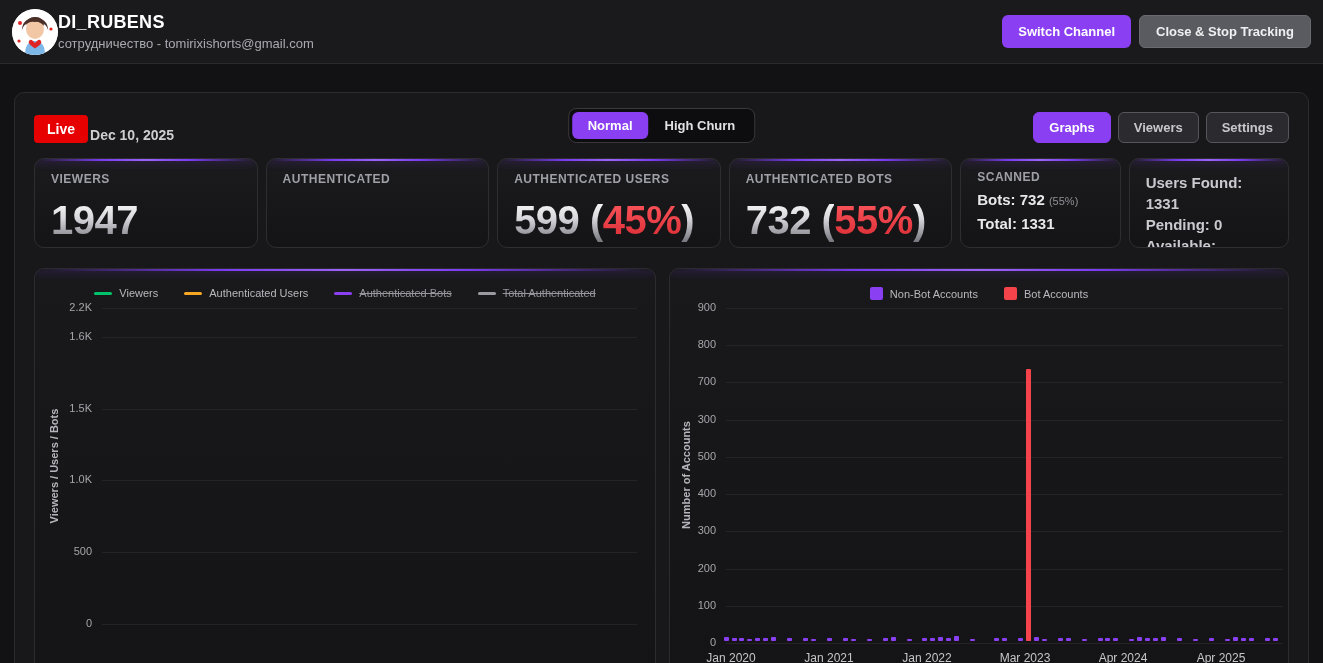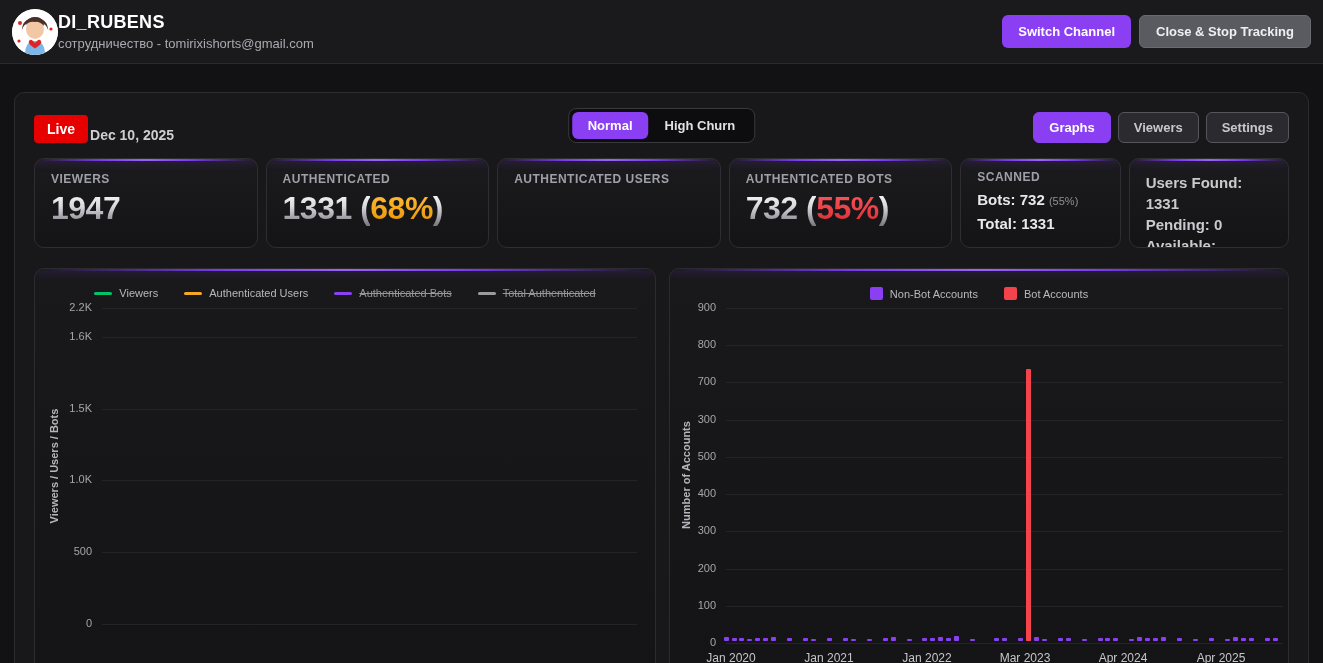--- a/index.html
+++ b/index.html
@@ -51,21 +51,21 @@
   .stats-row { display:flex; gap:8px; margin-bottom:20px; }
   .card { position:relative; background:linear-gradient(180deg,#1b1b1e 0%,#141416 100%);
           border:1px solid #2e2e32; border-radius:10px; height:90px; padding:13px 16px;
           overflow:hidden; }
   .card.wide { flex:1.5; }
   .card.narrow { flex:1; padding:11px 16px; }
   .glow { position:absolute; top:0; left:0; right:0; height:2px;
           background:linear-gradient(90deg, rgba(122,59,240,0) 0%, #7a3bf0 30%, #9a63f7 50%, #7a3bf0 70%, rgba(122,59,240,0) 100%);
           box-shadow:0 0 8px rgba(138,63,242,.55); }
   .card-label { font-size:12px; font-weight:bold; letter-spacing:.5px; color:#9fa0a7; }
-  .card-value { font-size:32px; font-weight:bold; margin-top:4px; letter-spacing:-.5px; white-space:nowrap; }
+  .card-value { font-size:40px; font-weight:bold; margin-top:12px; letter-spacing:-.5px; white-space:nowrap; }
   .v-silver { background:linear-gradient(180deg,#ffffff 0%,#d9d9de 45%,#76767e 100%);
               -webkit-background-clip:text; background-clip:text; color:transparent; }
   .v-orange { background:linear-gradient(180deg,#ffc23d 0%,#e89100 100%);
               -webkit-background-clip:text; background-clip:text; color:transparent; }
   .v-red { background:linear-gradient(180deg,#ff595f 0%,#d92b33 100%);
            -webkit-background-clip:text; background-clip:text; color:transparent; }
   .scan-line { font-size:15px; font-weight:bold; color:#e8e8ec; margin-top:7px; }
   .scan-pct { font-size:11px; font-weight:normal; color:#8e8e95; }
   .quota-line { font-size:15px; font-weight:bold; color:#c9c9cf; line-height:21px; }
   .quota-card-inner { margin-top:2px; }
@@ -134,25 +134,25 @@
 
   <div class="stats-row">
       <div class="card wide">
         <div class="glow"></div>
         <div class="card-label">VIEWERS</div>
         <div class="card-value"><span class="v-silver">1947</span></div>
       </div>
       <div class="card wide">
         <div class="glow"></div>
         <div class="card-label">AUTHENTICATED</div>
-        <div class="card-value"><span class="v-silver">1331 (</span><span class="v-orange">68%</span><span class="v-silver">)</span></div>
       </div>
       <div class="card wide">
         <div class="glow"></div>
         <div class="card-label">AUTHENTICATED USERS</div>
+        <div class="card-value"><span class="v-silver">599 (</span><span class="v-red">45%</span><span class="v-silver">)</span></div>
       </div>
       <div class="card wide">
         <div class="glow"></div>
         <div class="card-label">AUTHENTICATED BOTS</div>
         <div class="card-value"><span class="v-silver">732 (</span><span class="v-red">55%</span><span class="v-silver">)</span></div>
       </div>
 
     <div class="card narrow">
       <div class="glow"></div>
       <div class="card-label">SCANNED</div>

